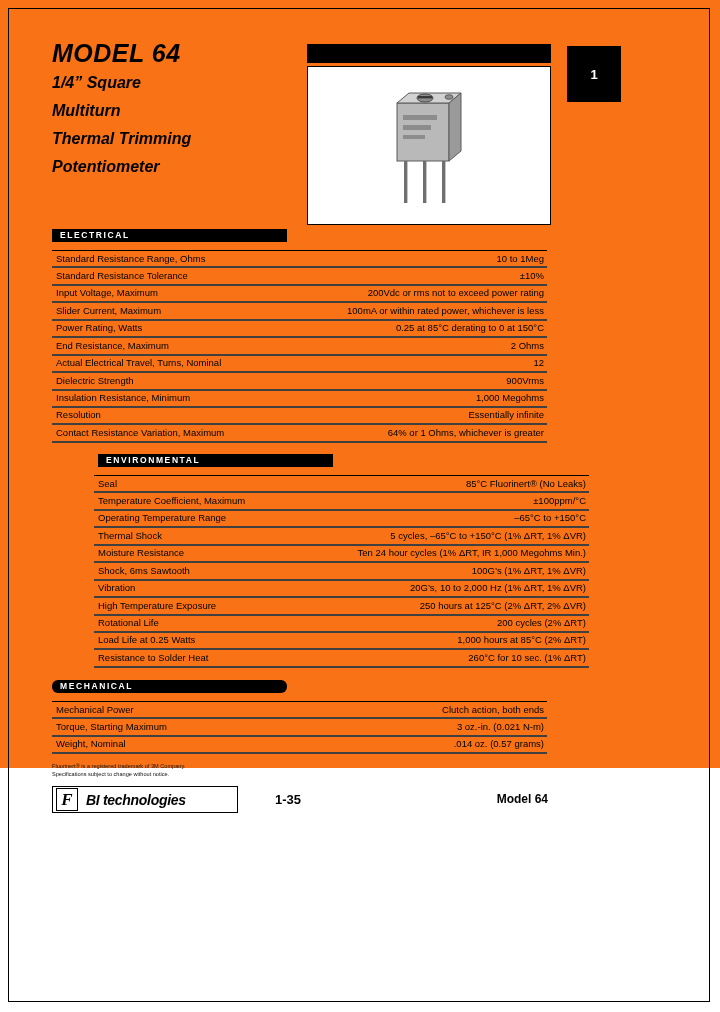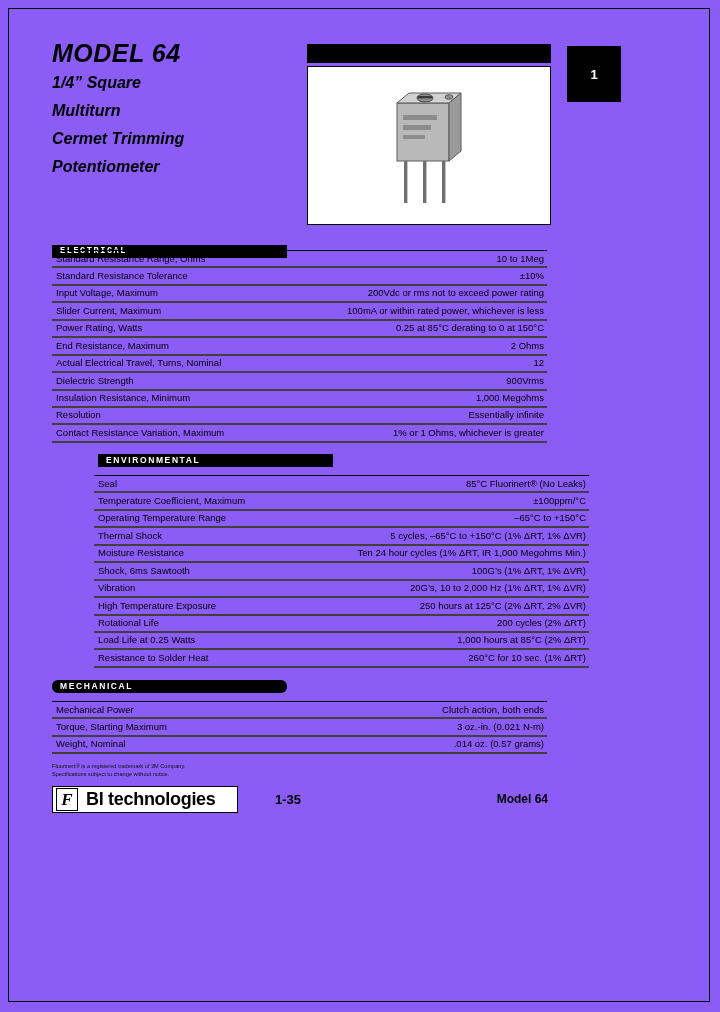--- a/index.html
+++ b/index.html
@@ -12,22 +12,22 @@
     height: 1012px;
     font-family: "Liberation Sans", sans-serif;
     color: #000000;
     position: relative;
     overflow: hidden;
   }
   .page {
     position: absolute;
     left: 0; top: 0;
     width: 720px;
-    height: 1012px;
-    background: #8b5cf6;
+    height: 768px;
+    background: #f97316;
   }
   .page-border {
     position: absolute;
     left: 8px; top: 8px;
     width: 702px;
     height: 994px;
     border: 1px solid #000000;
     box-sizing: border-box;
   }
   
@@ -171,22 +171,23 @@
     border: 1px solid #000000;
     box-sizing: border-box;
     font-family: "Liberation Serif", serif;
     font-weight: bold;
     font-style: italic;
     font-size: 17px;
     line-height: 21px;
     text-align: center;
   }
   .footer-logo .brand {
-    font-size: 18px;
-    font-weight: bold;
+    font-size: 14px;
+    font-weight: bold;
+    font-style: italic;
     letter-spacing: -0.3px;
   }
   .footer-page {
     position: absolute;
     left: 275px;
     top: 792px;
     font-size: 13px;
     font-weight: bold;
   }
   .footer-model {
@@ -202,21 +203,21 @@
 </head>
 <body>
 
 <div class="page">
   <div class="page-border"></div>
 
   <div class="title-block">
     <div class="title-main">MODEL 64</div>
     <div class="title-sub">1/4” Square</div>
     <div class="title-sub">Multiturn</div>
-    <div class="title-sub">Cermet Trimming</div>
+    <div class="title-sub">Thermal Trimming</div>
     <div class="title-sub">Potentiometer</div>
   </div>
 
   <div class="tab-marker">1</div>
 
   <div class="img-header"></div>
   <div class="img-box">
     <svg class="trimmer" viewBox="0 0 92 128">
 
       <rect x="14" y="22" width="52" height="58" fill="#b9b9b9" stroke="#5a5a5a" stroke-width="1"></rect>
@@ -232,21 +233,21 @@
       <rect x="20" y="34" width="34" height="5" fill="#8c8c8c"></rect>
       <rect x="20" y="44" width="28" height="5" fill="#8c8c8c"></rect>
       <rect x="20" y="54" width="22" height="4" fill="#8c8c8c"></rect>
 
       <rect x="21" y="80" width="3.4" height="42" fill="#6f6f6f"></rect>
       <rect x="40" y="80" width="3.4" height="42" fill="#6f6f6f"></rect>
       <rect x="59" y="80" width="3.4" height="42" fill="#6f6f6f"></rect>
     </svg>
   </div>
 
-  <div class="sec-bar" style="left:52px; top:245px; width:235px;font-family:Liberation Mono, monospace;">ELECTRICAL</div>
+  <div class="sec-bar" style="left:52px; top:229px; width:235px;">ELECTRICAL</div>
   <table class="spec-table" style="top:250px;">
     <tbody>
         <tr>
       <td class="k">Standard Resistance Range, Ohms</td>
       <td class="v">10 to 1Meg</td>
     </tr>
     <tr>
       <td class="k">Standard Resistance Tolerance</td>
       <td class="v">±10%</td>
     </tr>
@@ -277,21 +278,21 @@
     <tr>
       <td class="k">Insulation Resistance, Minimum</td>
       <td class="v">1,000 Megohms</td>
     </tr>
     <tr>
       <td class="k">Resolution</td>
       <td class="v">Essentially infinite</td>
     </tr>
     <tr>
       <td class="k">Contact Resistance Variation, Maximum</td>
-      <td class="v">1% or 1 Ohms, whichever is greater</td>
+      <td class="v">64% or 1 Ohms, whichever is greater</td>
     </tr>
   </tbody>
     </table>
 
   <div class="sec-bar" style="left:52px; top:454px; width:235px;margin-left:46px;">ENVIRONMENTAL</div>
   <table class="spec-table" style="top:475px;margin-left:42px;">
     <tbody>
         <tr>
       <td class="k">Seal</td>
       <td class="v">85°C Fluorinert® (No Leaks)</td>

